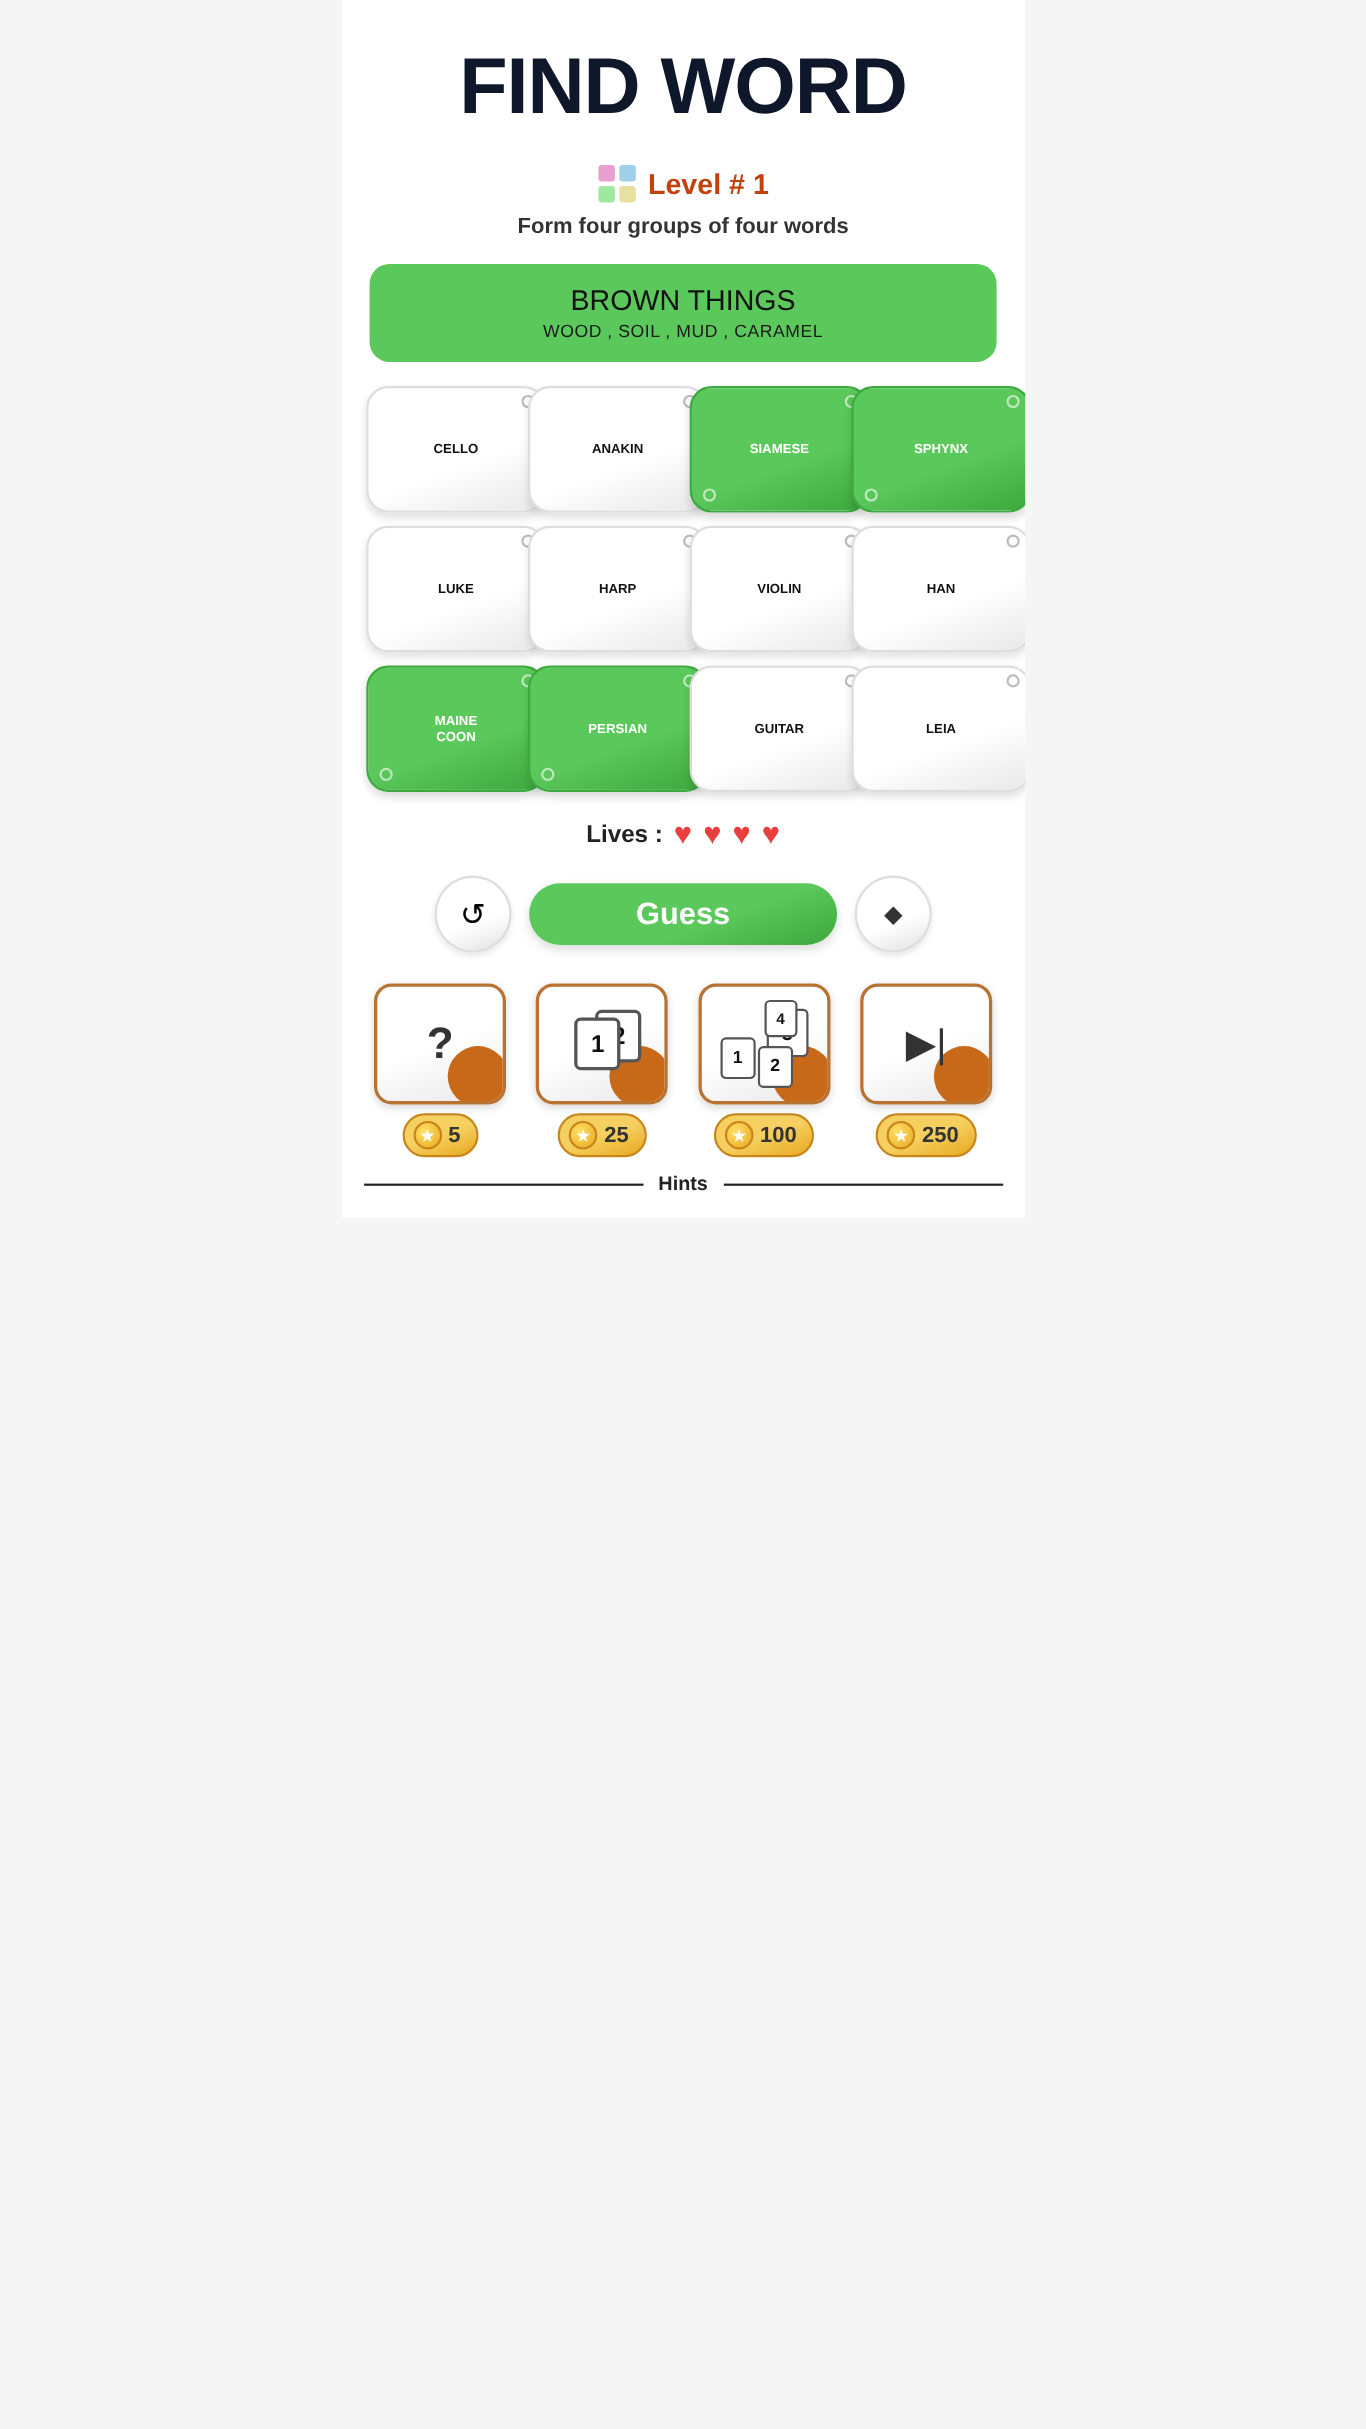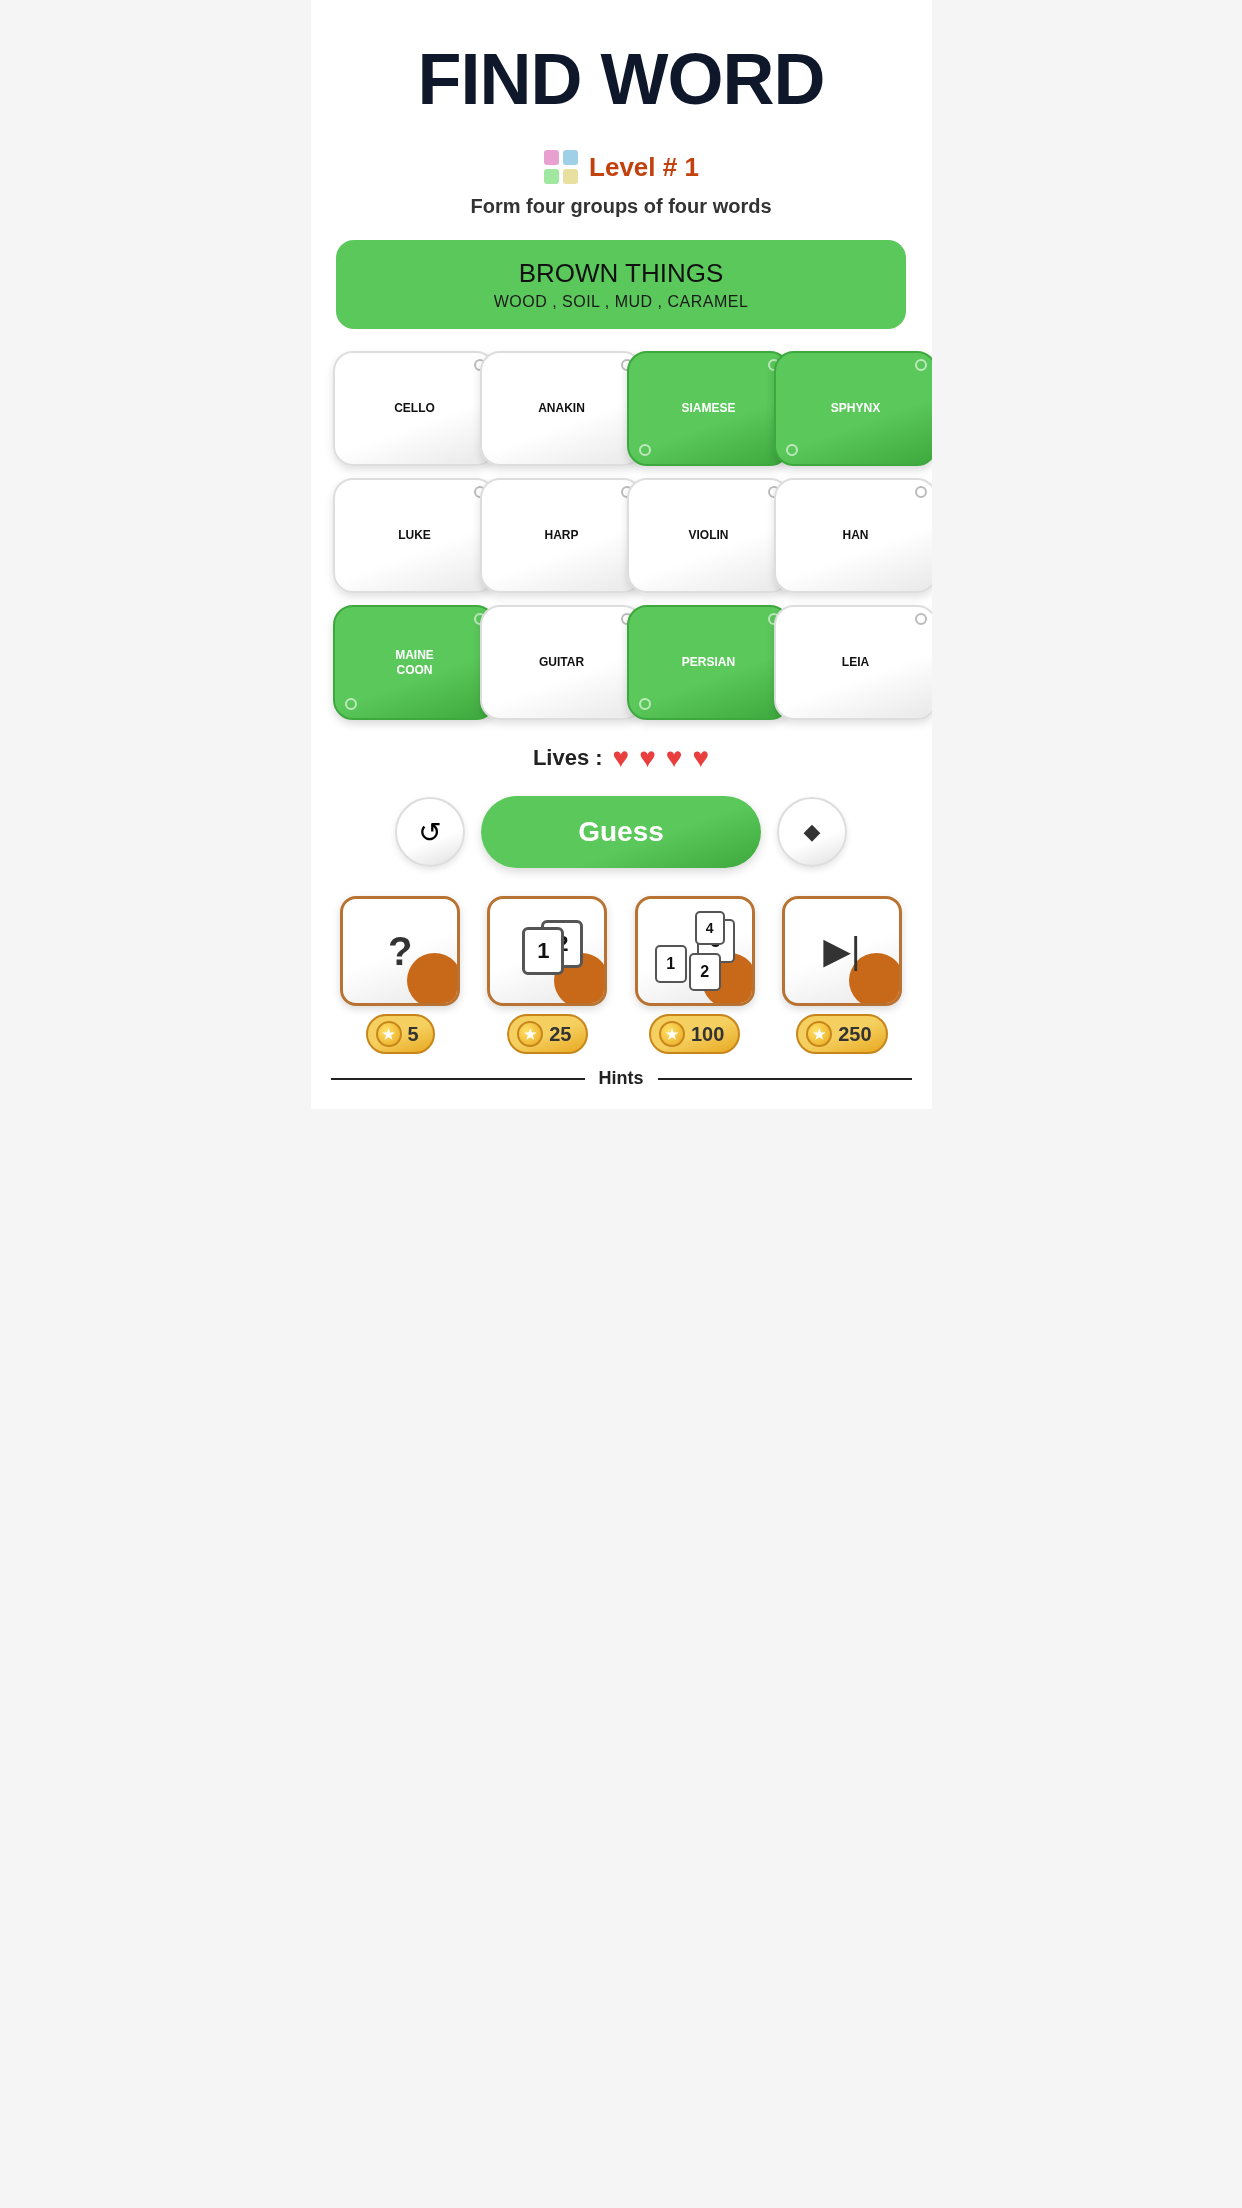--- a/index.html
+++ b/index.html
@@ -190,21 +190,21 @@
       display: flex;
       align-items: center;
       justify-content: center;
       cursor: pointer;
       box-shadow: 0 3px 6px rgba(0,0,0,0.1);
       font-size: 24px;
     }
 
     .guess-btn {
       width: 280px;
-      height: 72px;
+      height: 56px;
       border-radius: 50px;
       background: linear-gradient(160deg, #5bc85b 60%, #3da83d 100%);
       color: #fff;
       font-size: 28px;
       font-weight: 900;
       border: none;
       cursor: pointer;
       box-shadow: 0 4px 10px rgba(0,0,0,0.15);
     }
 
@@ -428,22 +428,22 @@
     <div class="word-tile white">ANAKIN</div>
     <div class="word-tile green">SIAMESE</div>
     <div class="word-tile green">SPHYNX</div>
 
     <div class="word-tile white">LUKE</div>
     <div class="word-tile white">HARP</div>
     <div class="word-tile white">VIOLIN</div>
     <div class="word-tile white">HAN</div>
 
     <div class="word-tile green" style="line-height:1.2;">MAINE<br>COON</div>
+    <div class="word-tile green">PERSIAN</div>
     <div class="word-tile white">GUITAR</div>
-    <div class="word-tile green">PERSIAN</div>
     <div class="word-tile white">LEIA</div>
   </div>
 
   <div class="lives-row">
     <span class="lives-label">Lives :</span>
     <span class="heart">♥</span>
     <span class="heart">♥</span>
     <span class="heart">♥</span>
     <span class="heart">♥</span>
   </div>

